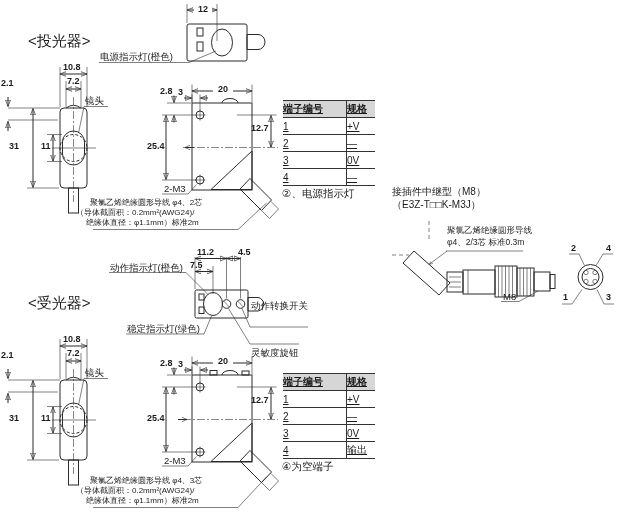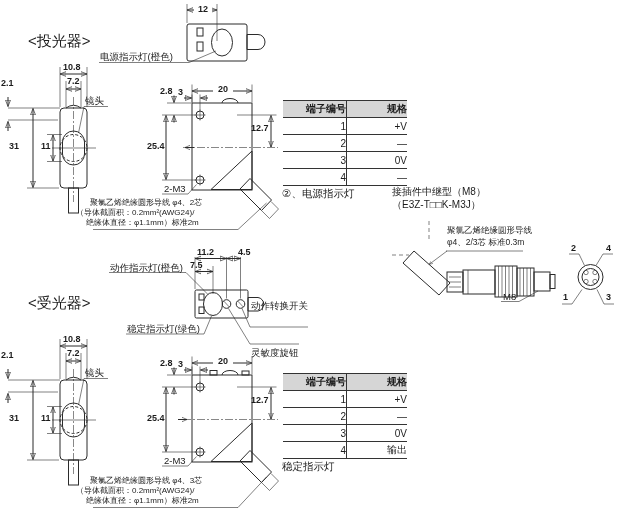--- a/index.html
+++ b/index.html
@@ -17,23 +17,23 @@
   .note2{font-size:8.5px;}
   .sec{font-size:15px;}
   .ttl{font-size:10px;}
   .pin-num{font-size:9px;font-weight:bold;}
   .bgw{background:#fff;padding:0 1px;}
   .ctr{text-align:center;}
   .fn{font-size:9.5px;}
   .tnote{font-size:10.5px;}
   table.pin-table{position:absolute;border-collapse:collapse;font-size:10px;z-index:3;background:#fff;}
   table.pin-table th{background:#d6d6d6;font-weight:bold;padding:1px 0;}
-  table.pin-table th,table.pin-table td{border-top:1px solid #333;border-bottom:1px solid #333;text-align:right;}
+  table.pin-table th,table.pin-table td{border-top:1px solid #333;border-bottom:1px solid #333;text-align:left;text-decoration:underline;}
   table.pin-table th:first-child,table.pin-table td:first-child{width:63px;border-right:1px solid #333;}
-  table.pin-table th:last-child,table.pin-table td:last-child{width:60px;}
+  table.pin-table th:last-child,table.pin-table td:last-child{width:28px;}
   table.pin-table td{height:16px;padding:0;}
 </style>
 </head>
 <body>
 
 <div id="wrap">
 
 <svg width="621" height="520">
   <defs>
     <marker id="ah" viewBox="0 0 10 10" refX="9" refY="5" markerWidth="7" markerHeight="7" orient="auto-start-reverse">
@@ -321,21 +321,21 @@
     <tr>
           <td>3</td>
           <td>0V</td>
         </tr>
     <tr>
           <td>4</td>
           <td>输出</td>
         </tr>
   </tbody>
 </table>
-<div class="t tnote" style="left:282px;top:461px">稳定指示灯</div>
+<div class="t tnote" style="left:282px;top:461px">④为空端子</div>
 
 <div class="t ttl" style="left:392px;top:187px">接插件中继型（M8）</div>
 <div class="t ttl" style="left:392px;top:200px">（E3Z-T□□K-M3J）</div>
 <div class="t note2" style="left:447px;top:226px">聚氯乙烯绝缘圆形导线</div>
 <div class="t note2" style="left:447px;top:238px">φ4、2/3芯 标准0.3m</div>
 <div class="t lbl" style="left:503px;top:292px">M8</div>
 <div class="t pin-num" style="left:571px;top:244px">2</div>
 <div class="t pin-num" style="left:606px;top:244px">4</div>
 <div class="t pin-num" style="left:563px;top:293px">1</div>
 <div class="t pin-num" style="left:606px;top:293px">3</div>

